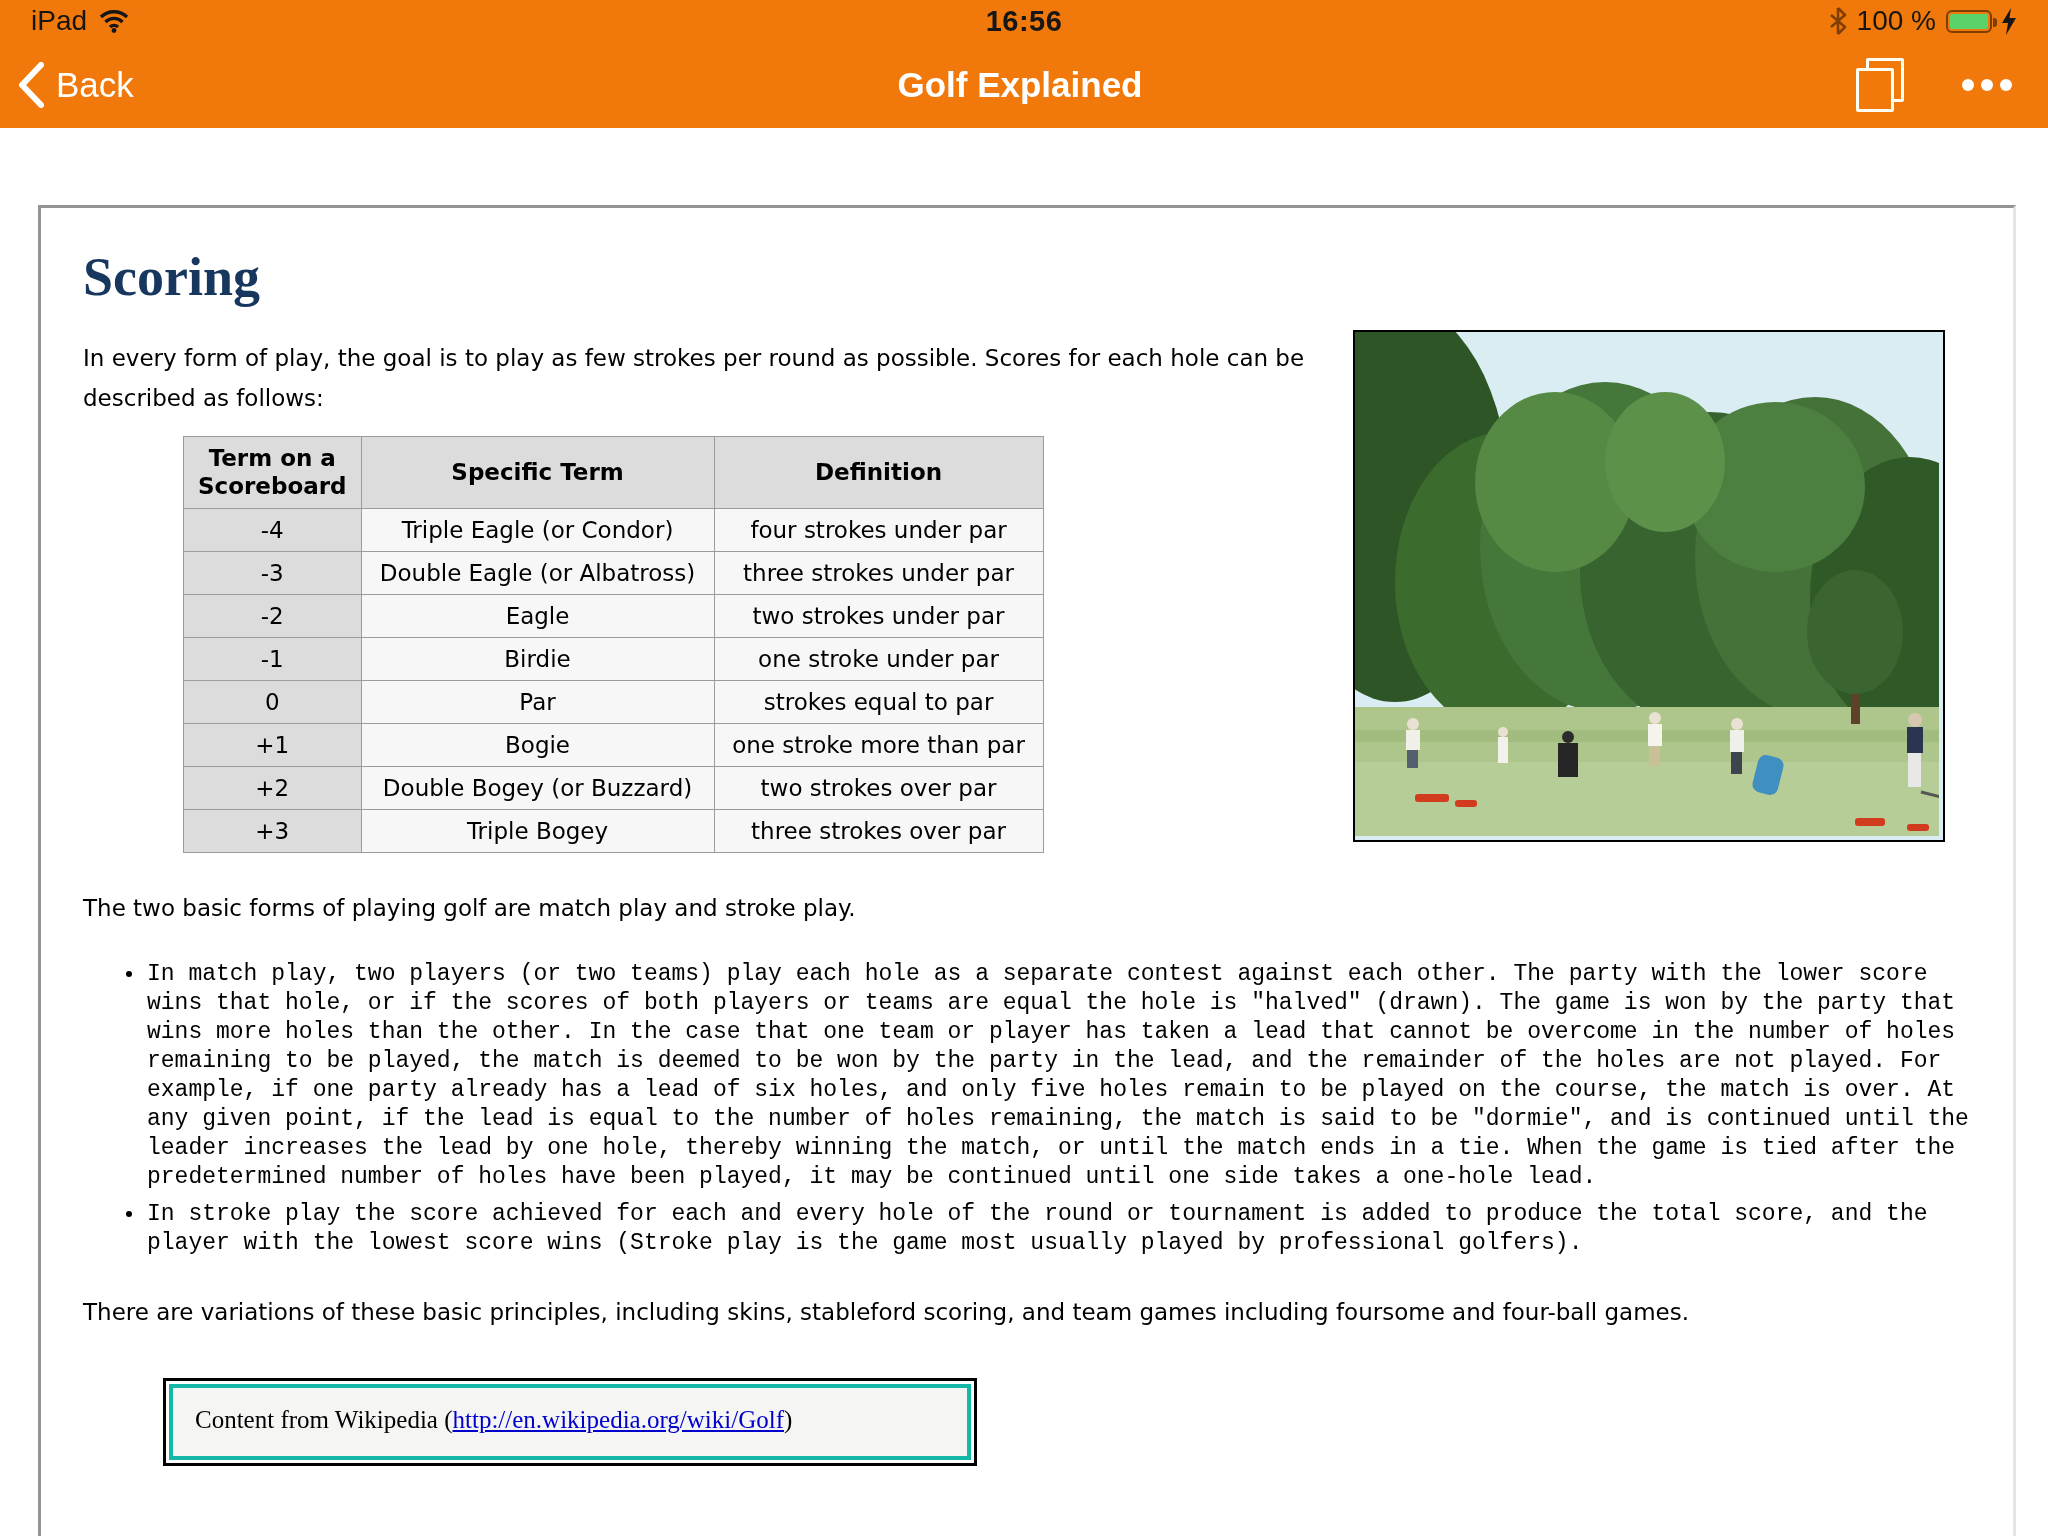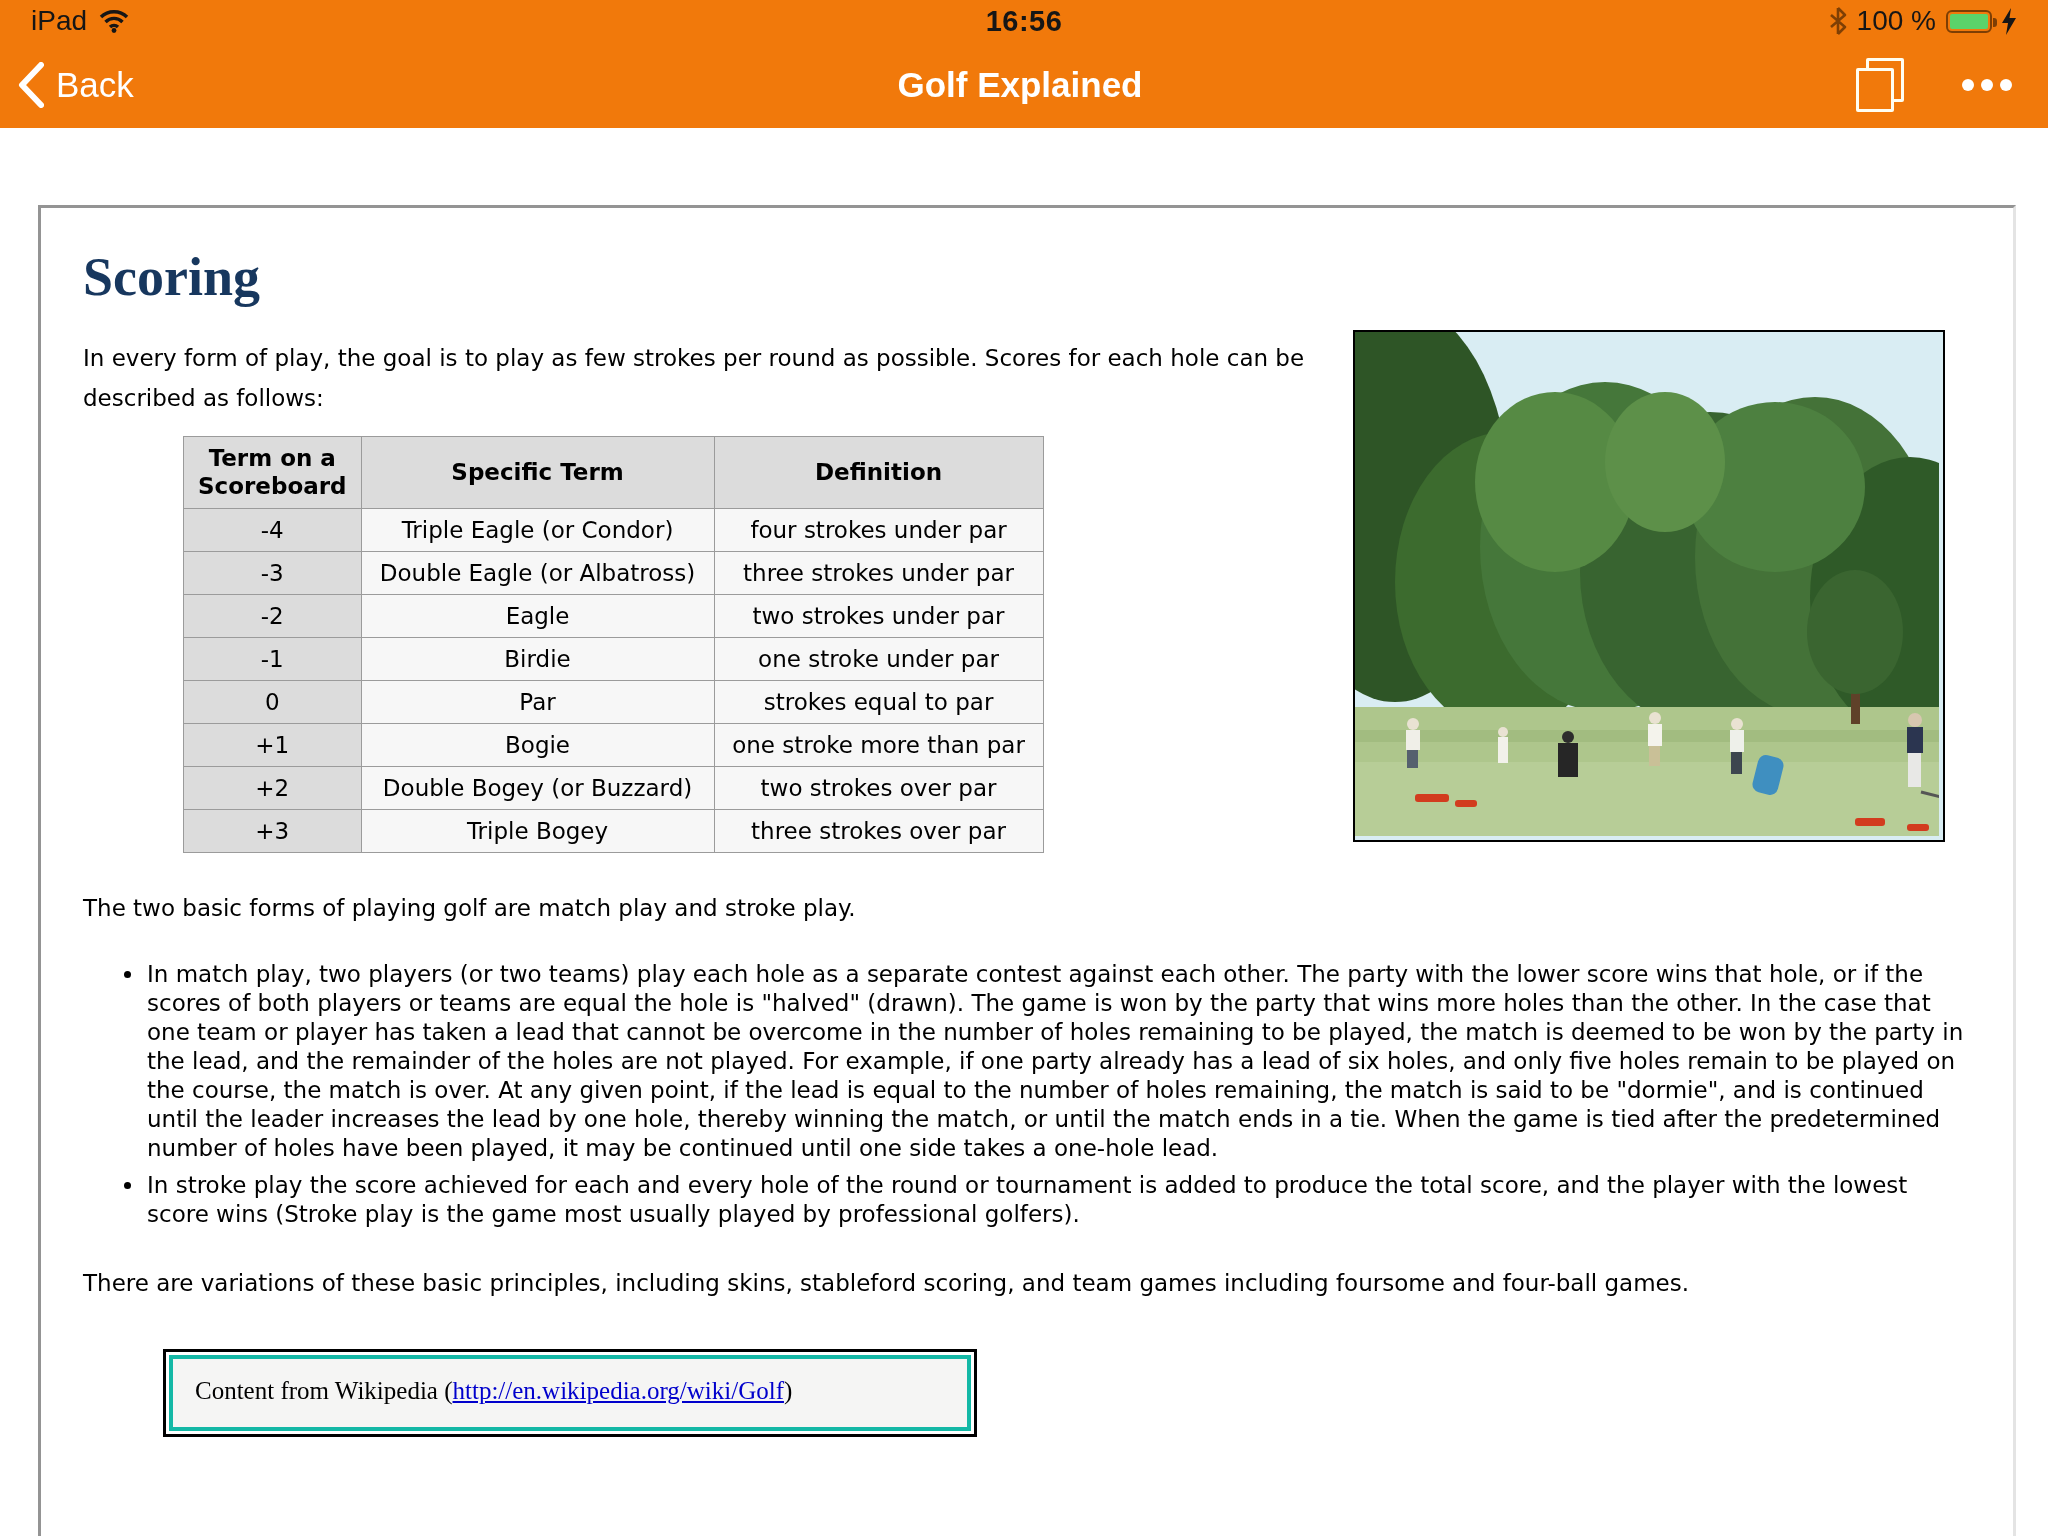--- a/index.html
+++ b/index.html
@@ -63,21 +63,21 @@
   table.score{
     border-collapse:collapse;margin:18px 0 0 100px;font-size:23px;text-align:center;
   }
   table.score th,table.score td{border:1px solid #9b9b9b;padding:8px 14px;}
   table.score th{background:#dcdcdc;font-weight:700;line-height:1.2;}
   table.score td{background:#f7f7f7;}
   table.score td:first-child{background:#dcdcdc;}
   .col-term{width:148px;}.col-specific{width:324px;}.col-def{width:300px;}
   
   ul.forms{margin:32px 0 0 0;padding:0 0 0 62px;}
-  ul.forms li{font-size:23px;line-height:29px;margin:0 0 8px 0;padding-left:2px;}
+  ul.forms li{font-size:23px;line-height:29px;margin:0 0 8px 0;padding-left:2px;font-family:Liberation Mono, monospace;}
   
   .attribution-box{
     margin:46px 0 0 80px;width:814px;border:3px solid #000;padding:3px;
     box-sizing:border-box;background:#fff;
   }
   .attribution-inner{
     border:4px solid #14b8a6;background:#f5f5f4;padding:18px 22px 22px 22px;
     font-family:"Liberation Serif","DejaVu Serif",serif;font-size:25px;color:#000;
   }
   .attribution-inner a{color:#0000cc;}

